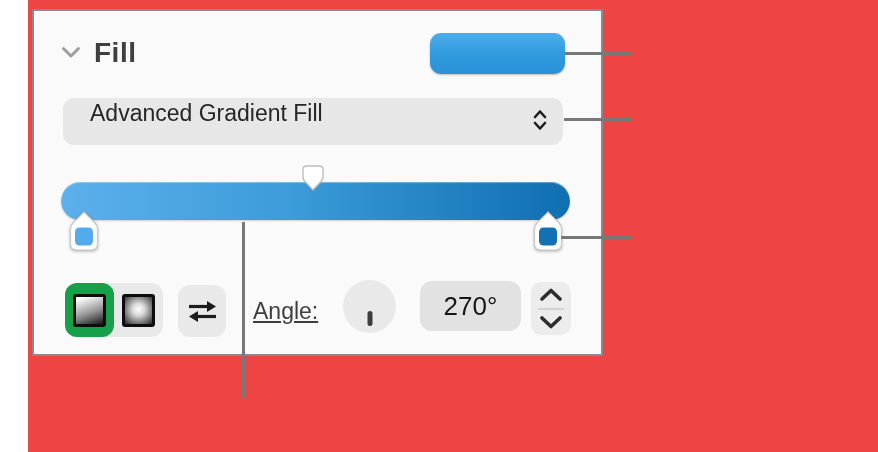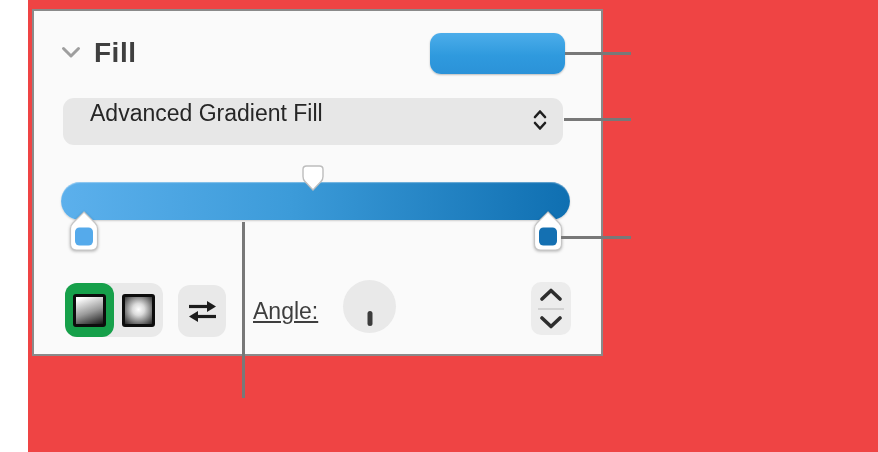--- a/index.html
+++ b/index.html
@@ -154,20 +154,21 @@
         <polygon points="12,13 3,18.5 12,24" fill="#1c1c1c"></polygon>
       </svg>
     </div>
 
     <div class="angle-label">Angle:</div>
 
     <div class="angle-wheel">
       <div class="wheel-tick"></div>
     </div>
 
+    <div class="angle-field">270°</div>
 
     <div class="stepper">
       <div class="stepper-btn">
         <svg width="24" height="13" viewBox="0 0 24 13">
           <polyline points="3,11 12,2.5 21,11" fill="none" stroke="#2e2e2e" stroke-width="3.6" stroke-linecap="round" stroke-linejoin="round"></polyline>
         </svg>
       </div>
       <div class="stepper-divider"></div>
       <div class="stepper-btn">
         <svg width="24" height="13" viewBox="0 0 24 13">

